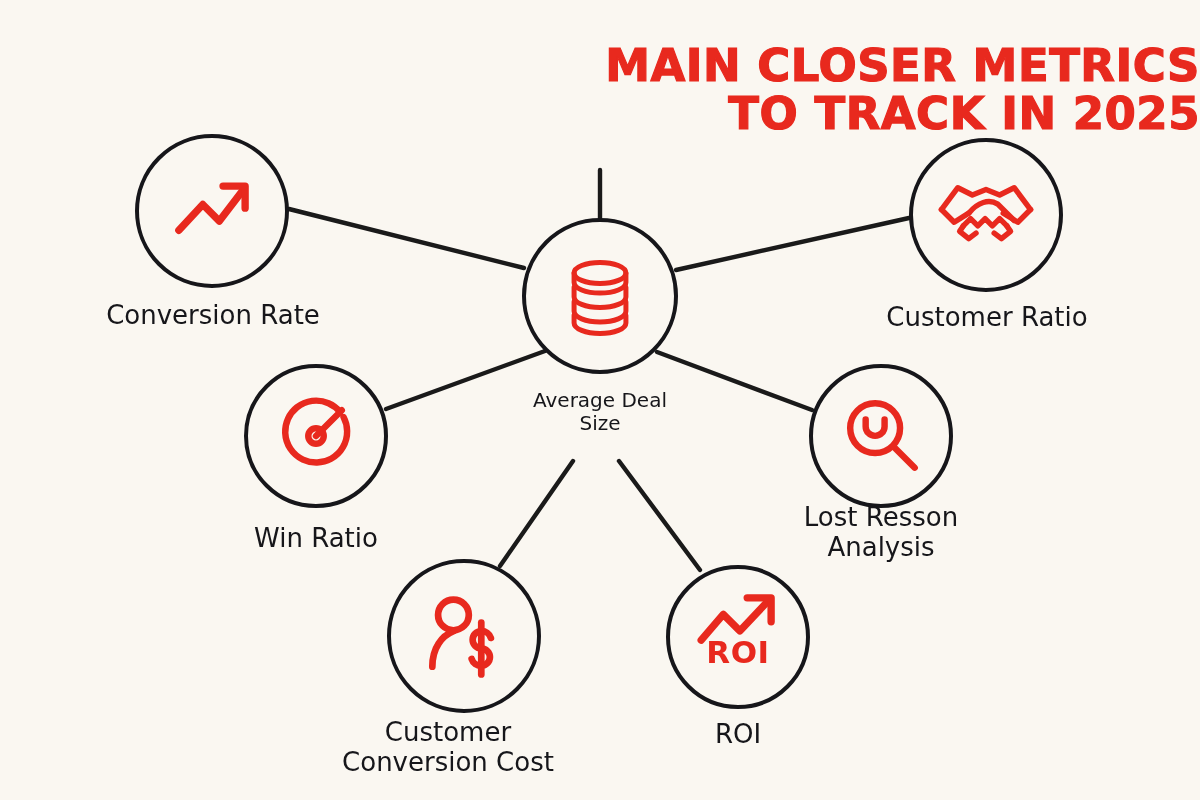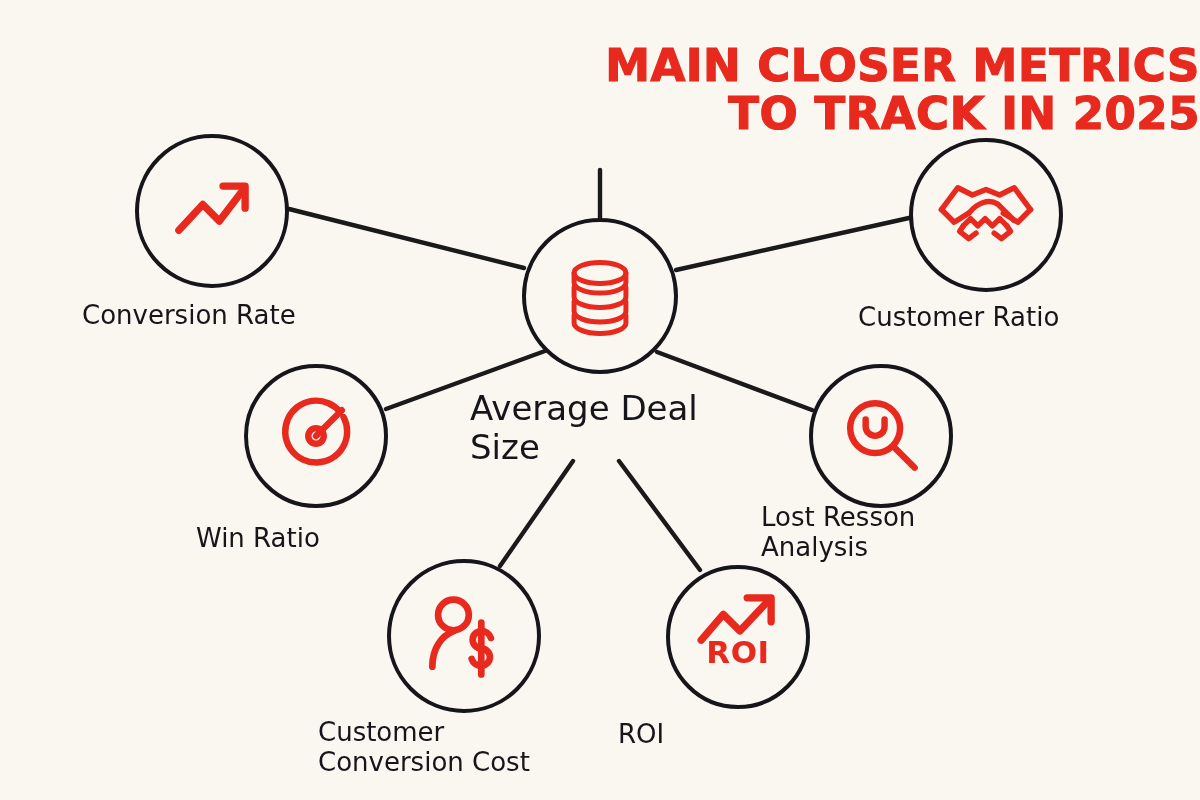--- a/index.html
+++ b/index.html
@@ -40,29 +40,29 @@
     border:4.5px solid #16161a;
   }
   .icon-wrap {
     position:absolute;
     display:flex;
     align-items:center;
     justify-content:center;
   }
   .label {
     position:absolute;
-    text-align:left;
+    text-align:center;
     color:#16161a;
     font-family:"DejaVu Sans", sans-serif;
     font-size:26px;
     line-height:1.16;
     font-weight:400;
     white-space:pre-line;
   }
-  .label.center-label { font-size:34px; }
+  .label.center-label { font-size:20px; }
 </style>
 </head>
 <body>
 
 <div id="stage">
 
   <svg id="edges" viewBox="0 0 1200 800">
     <g stroke="#1a1a1a" stroke-width="4.4" stroke-linecap="round" fill="none">
 
       <line x1="600" y1="170" x2="600" y2="218"></line>

